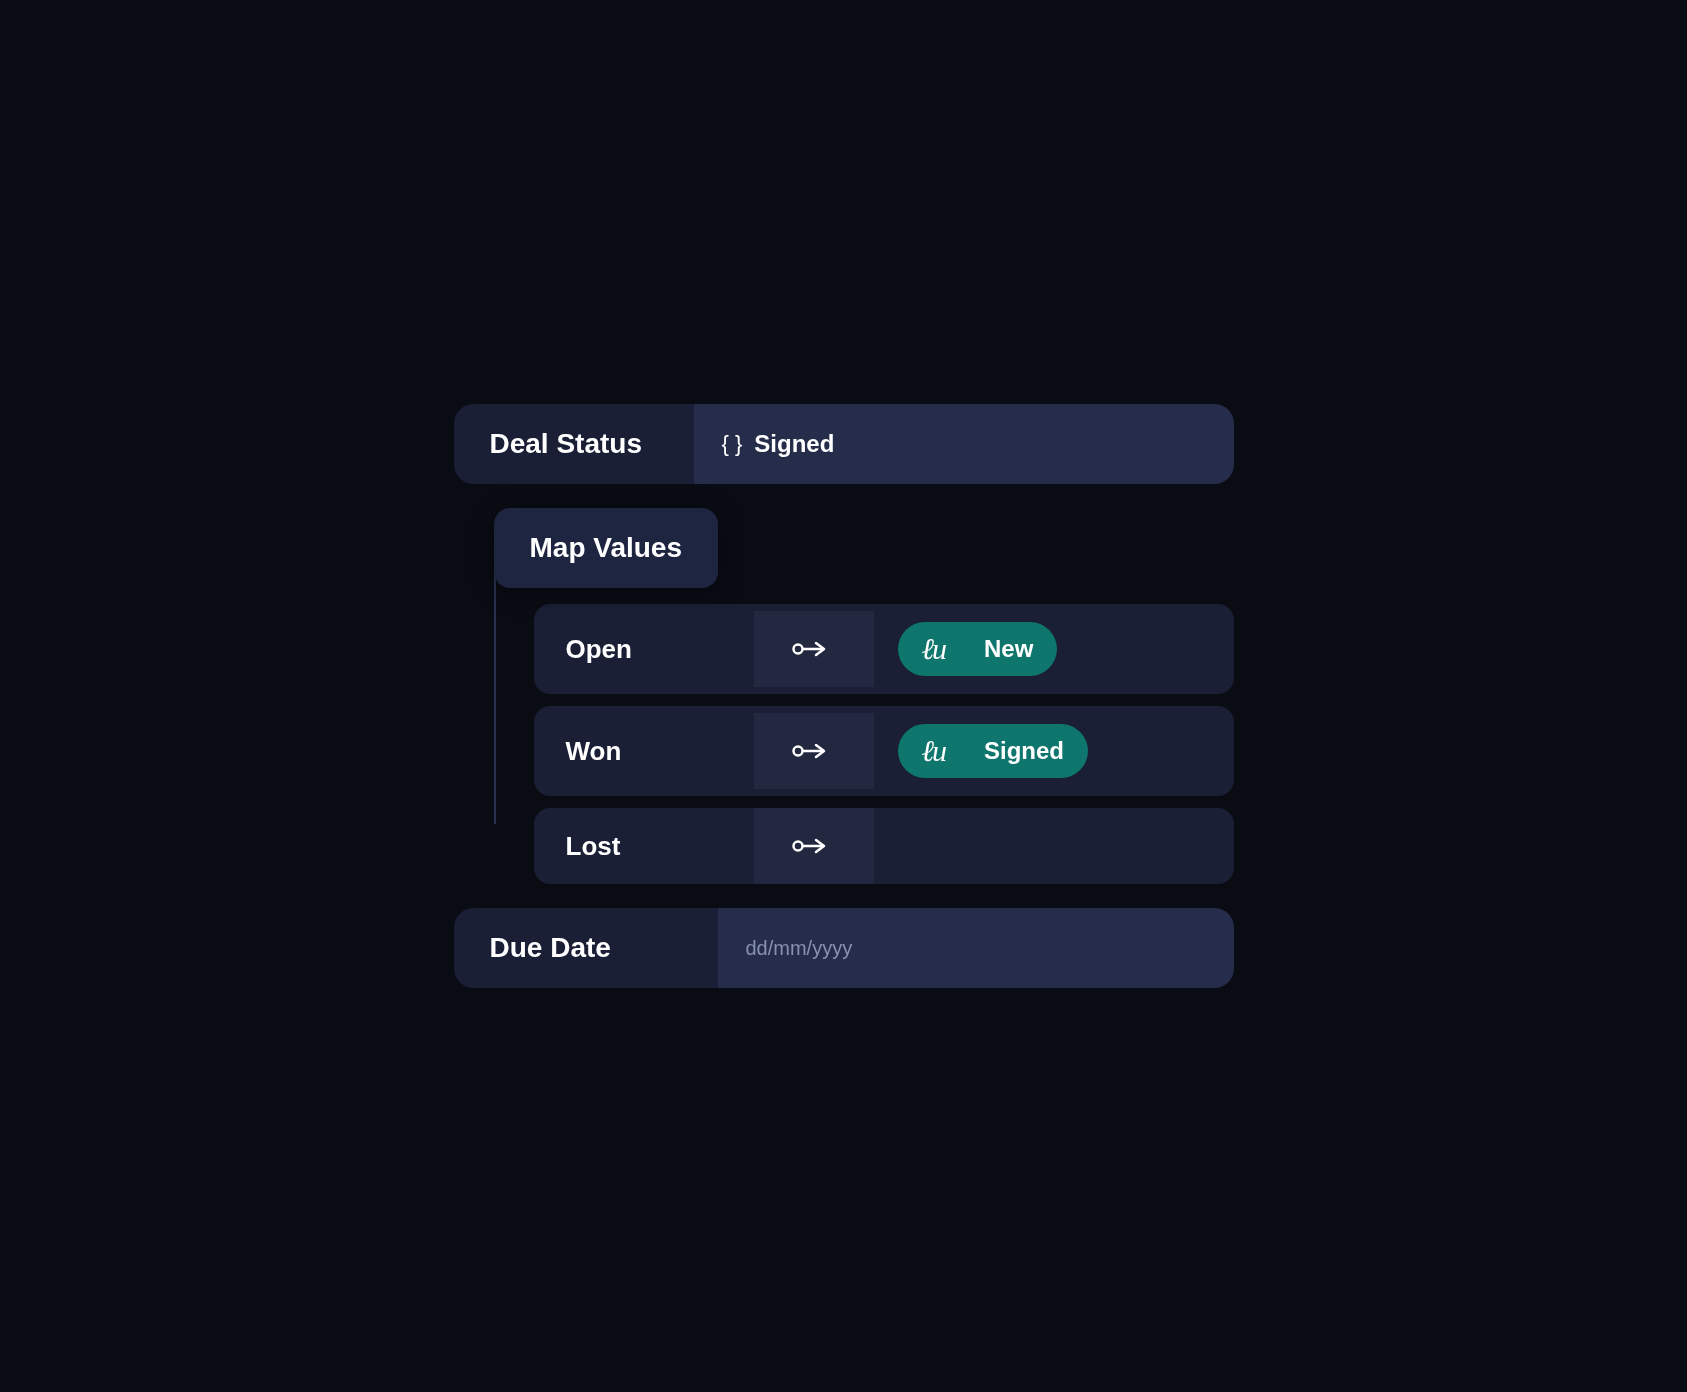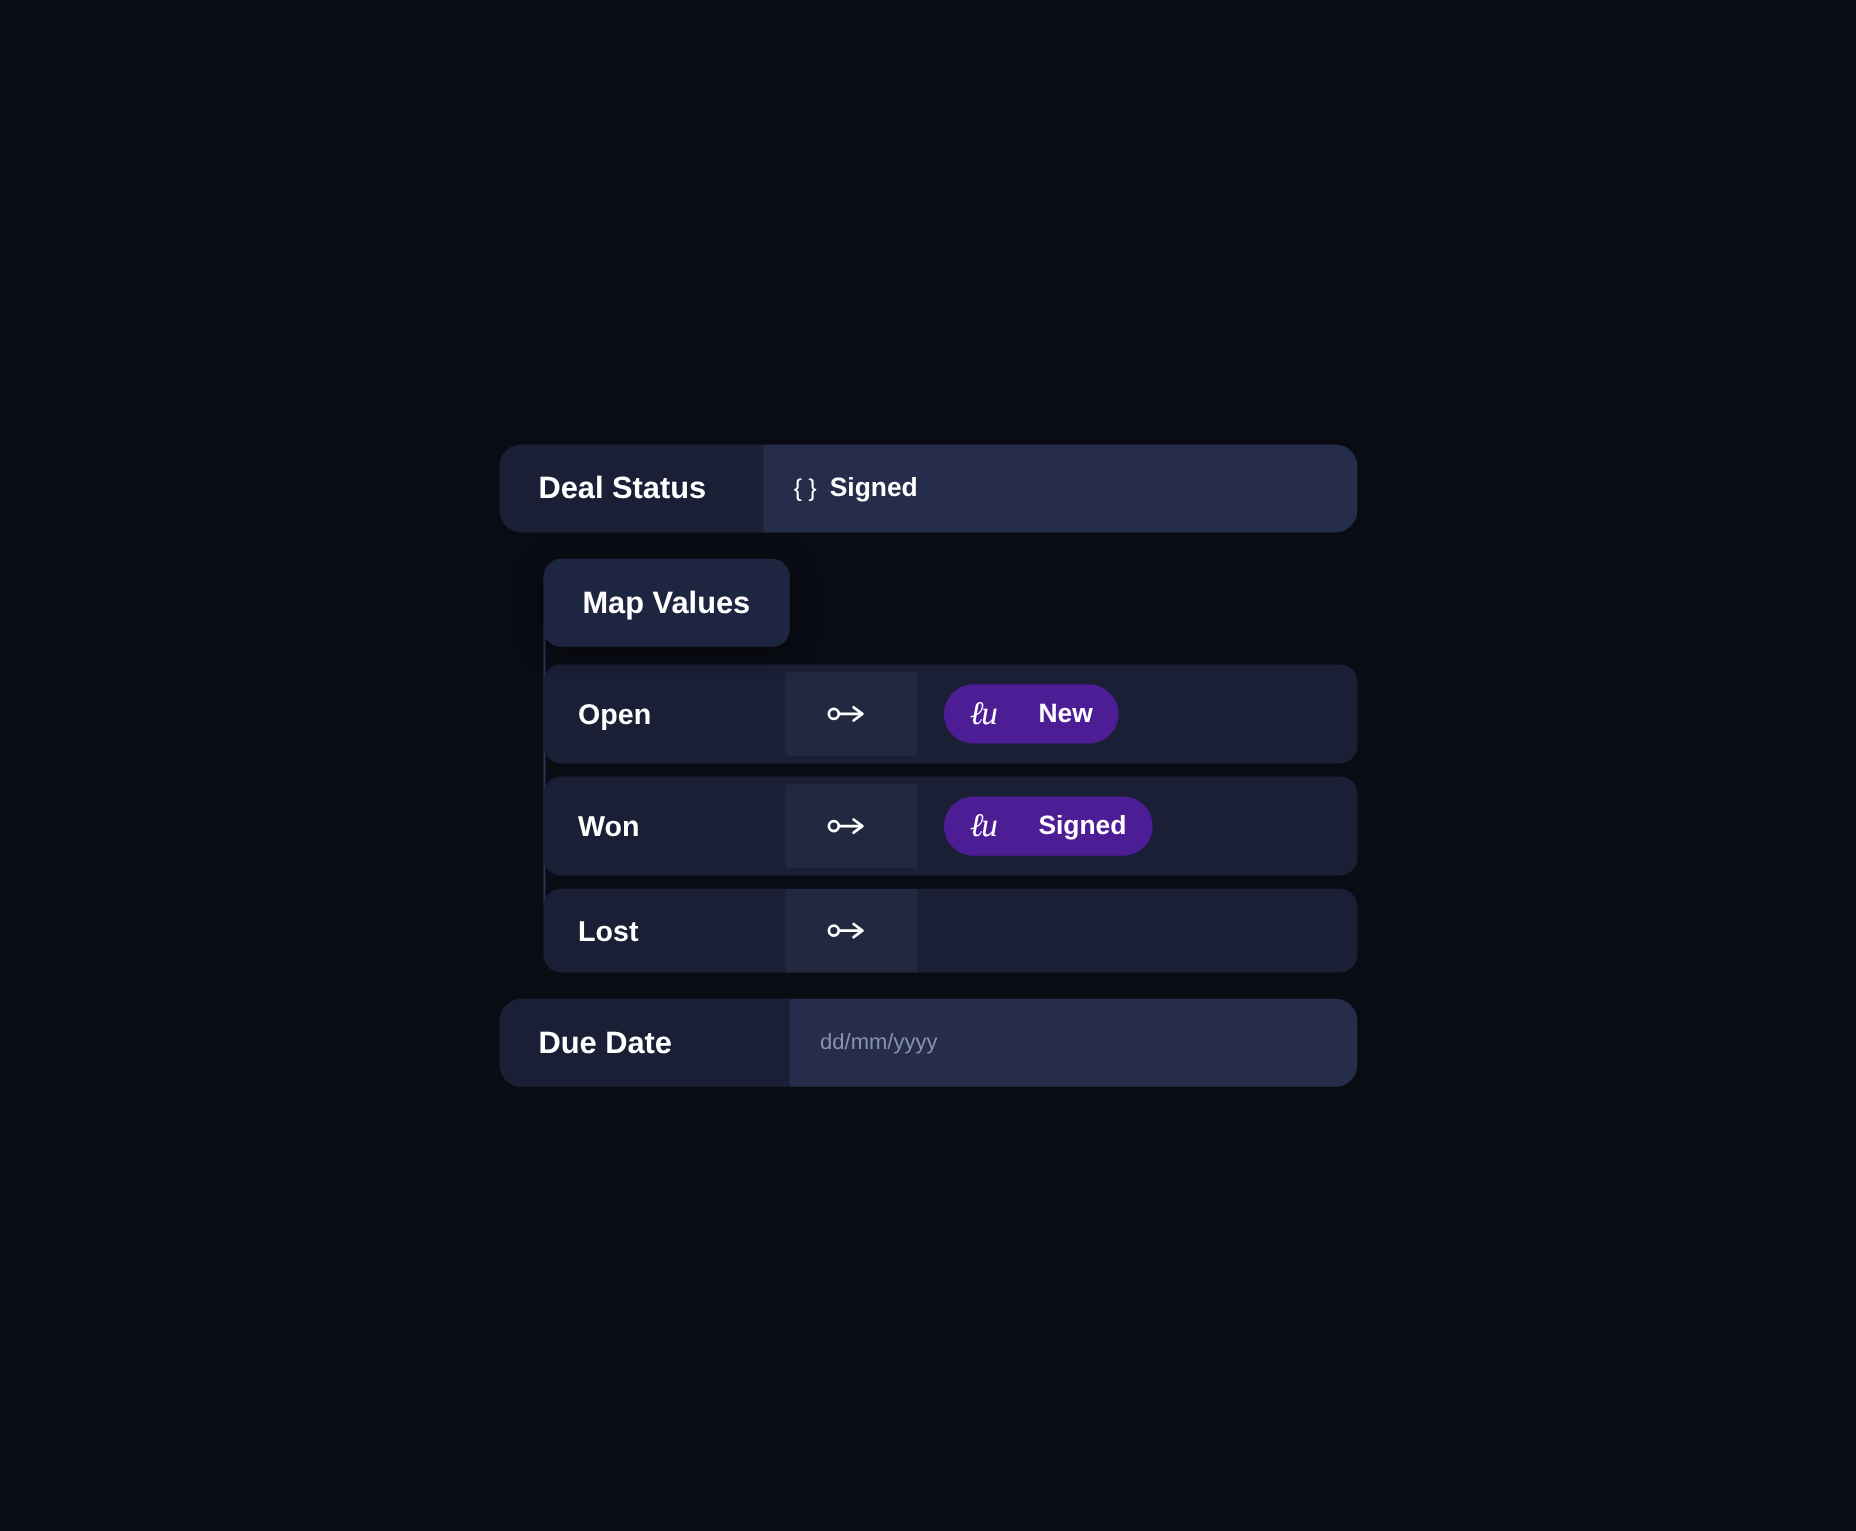--- a/index.html
+++ b/index.html
@@ -100,20 +100,21 @@
       display: inline-block;
       box-shadow: 0 4px 24px rgba(0,0,0,0.4);
       position: relative;
       z-index: 1;
     }
 
     .mapping-rows {
       display: flex;
       flex-direction: column;
       gap: 12px;
+      padding-left: 40px;
     }
 
     .mapping-row {
       display: flex;
       align-items: center;
       background-color: #1a1f35;
       border-radius: 16px;
       overflow: hidden;
       min-height: 76px;
       position: relative;
@@ -155,21 +156,21 @@
     }
 
     .mapping-target {
       flex: 1;
       padding: 18px 24px;
       display: flex;
       align-items: center;
     }
 
     .target-pill {
-      background-color: #4c1d95;
+      background-color: #0f766e;
       border-radius: 30px;
       padding: 10px 24px;
       display: flex;
       align-items: center;
       gap: 10px;
     }
 
     .signature-icon {
       font-size: 28px;
       color: #ffffff;

